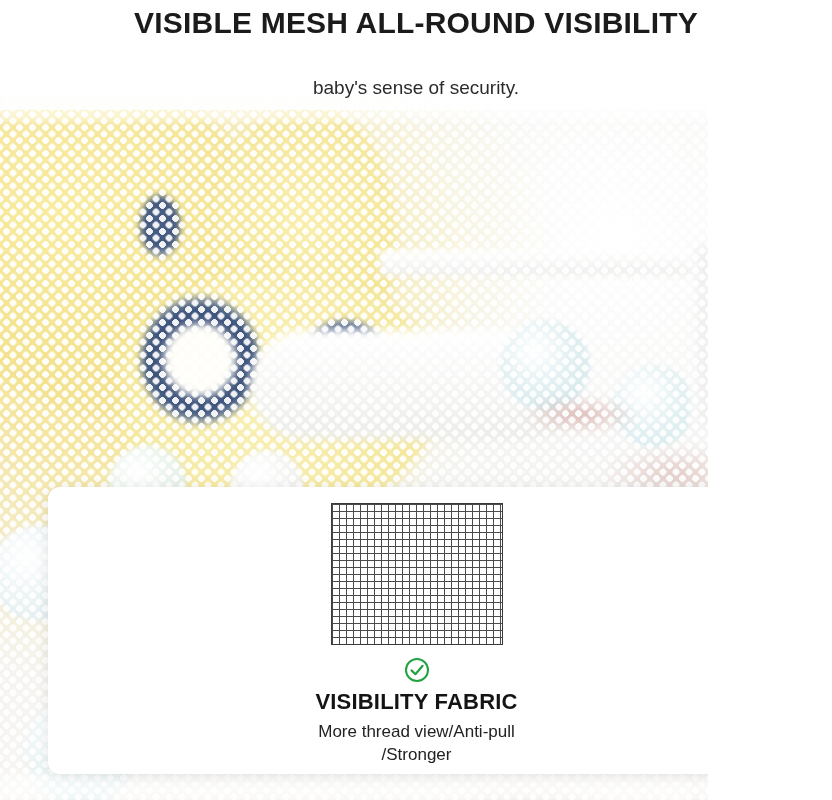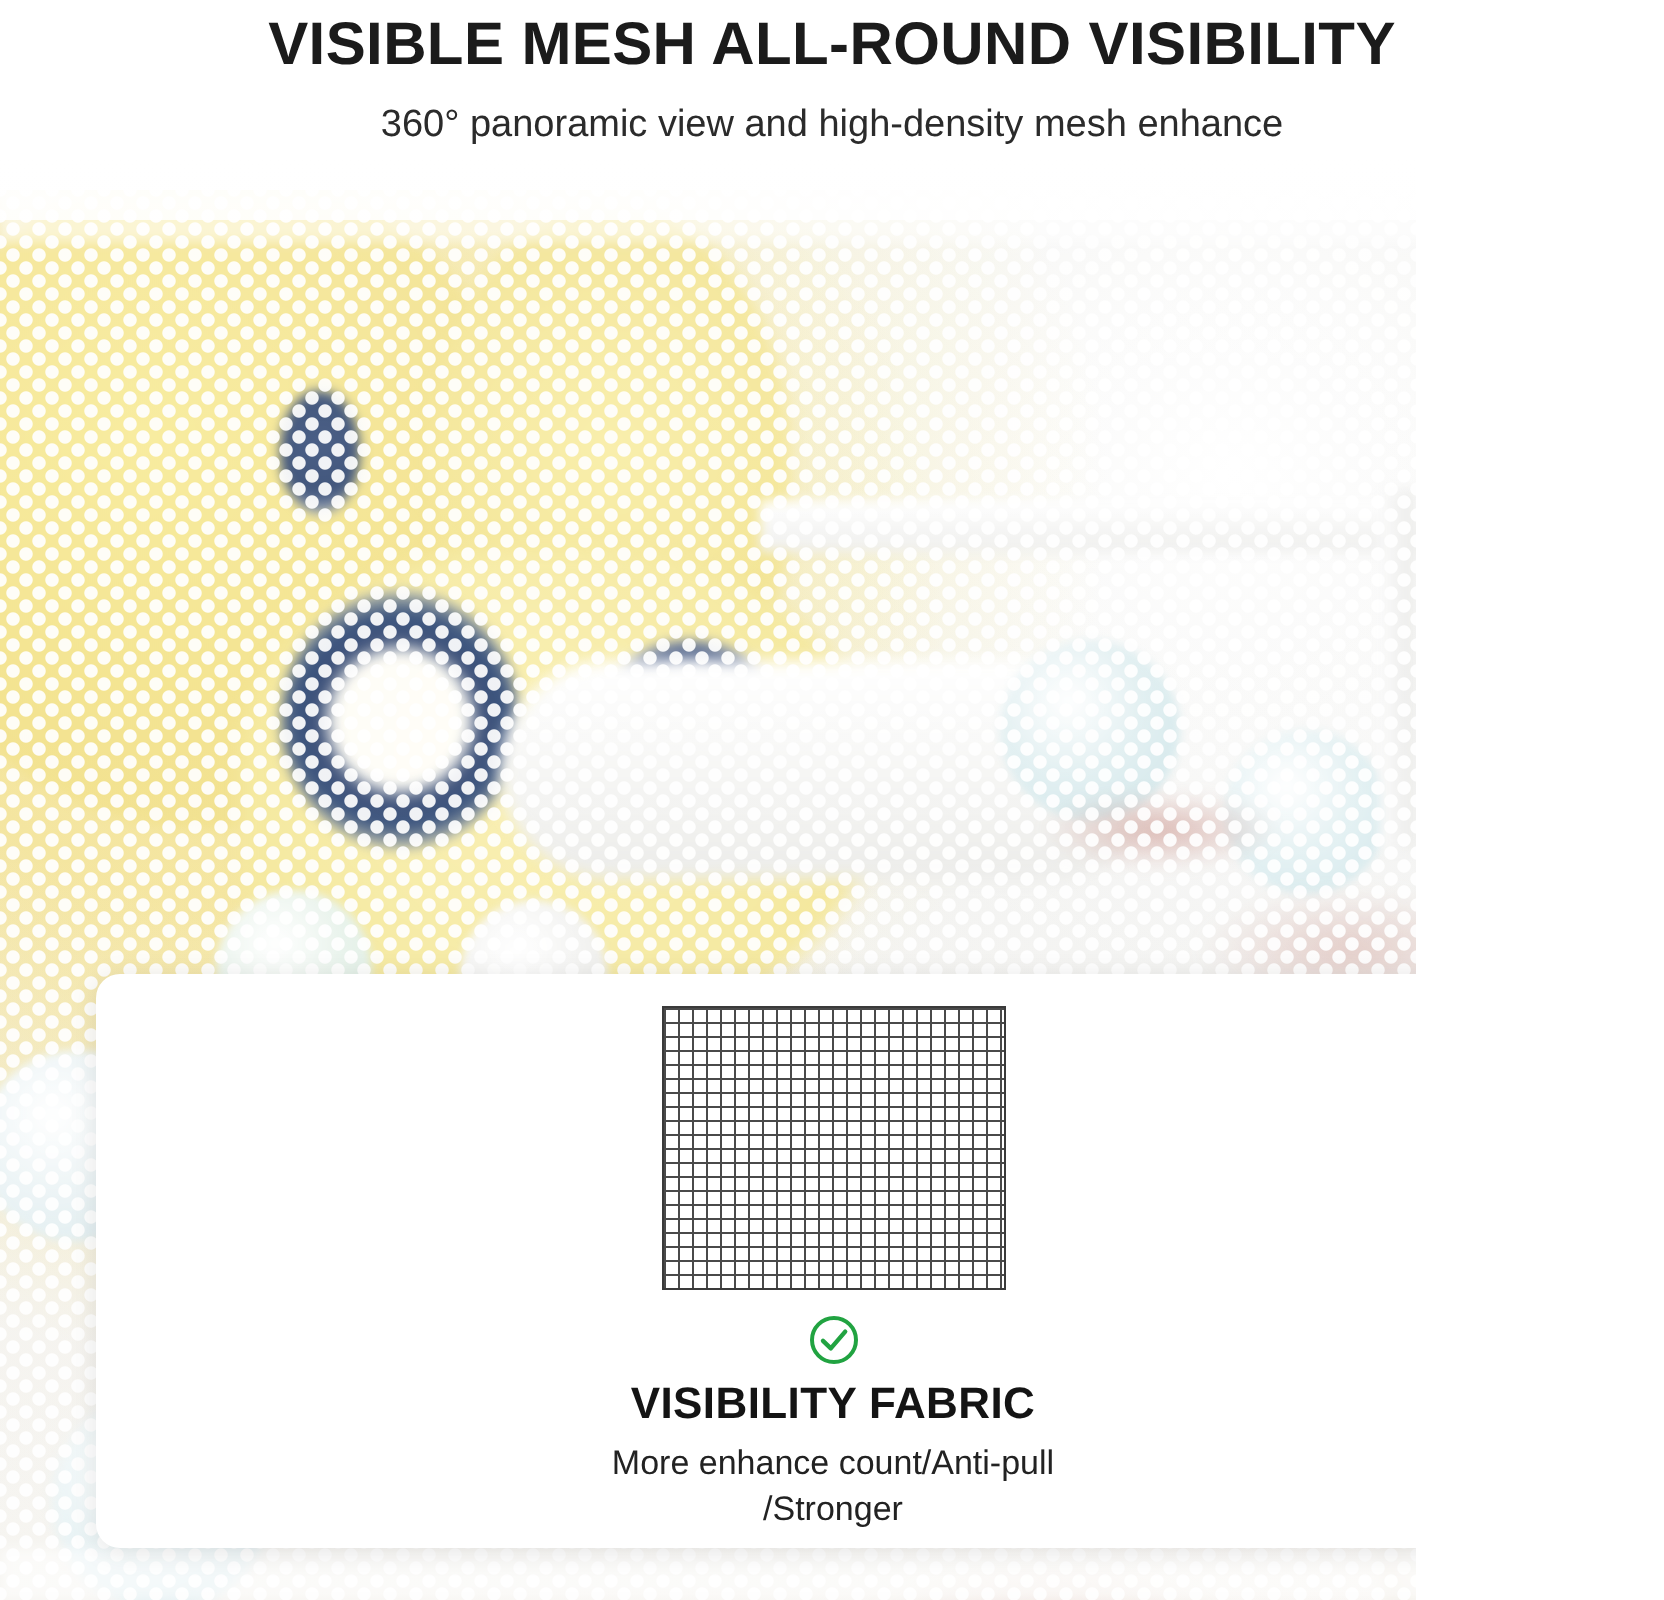--- a/index.html
+++ b/index.html
@@ -199,39 +199,40 @@
 
     <div class="mesh"></div>
     <div class="mesh-soft"></div>
     <div class="mesh-edge" style="top:0;"></div>
     <div class="mesh-edge" style="bottom:0;"></div>
   </div>
 
   <div class="header">
     <h1 class="headline">VISIBLE MESH ALL-ROUND VISIBILITY</h1>
     <p class="subline">
-      <span>360° panoramic view and high-density mesh enhance</span><br>
+      <br>
+      <span>baby's sense of security.</span>
     </p>
   </div>
 
   <div class="card">
     <div class="card-inner">
 
 
       <div class="col">
         <div class="swatch encrypted"></div>
         <div class="status">
           <svg width="26" height="26" viewBox="0 0 26 26" aria-hidden="true">
             <circle cx="13" cy="13" r="11" fill="none" stroke="#21a341" stroke-width="2"></circle>
             <path d="M7.5 13.4 L11.4 17.2 L18.6 8.8" fill="none" stroke="#21a341" stroke-width="2.2" stroke-linecap="round" stroke-linejoin="round"></path>
           </svg>
         </div>
         <div class="cap-title">VISIBILITY FABRIC</div>
         <div class="cap-desc">
-          <span>More enhance count/Anti-pull</span><br>
+          <span>More thread view/Anti-pull</span><br>
           <span>/Stronger</span>
         </div>
       </div>
 
     </div>
   </div>
 
 </div>
 
 </body></html>

